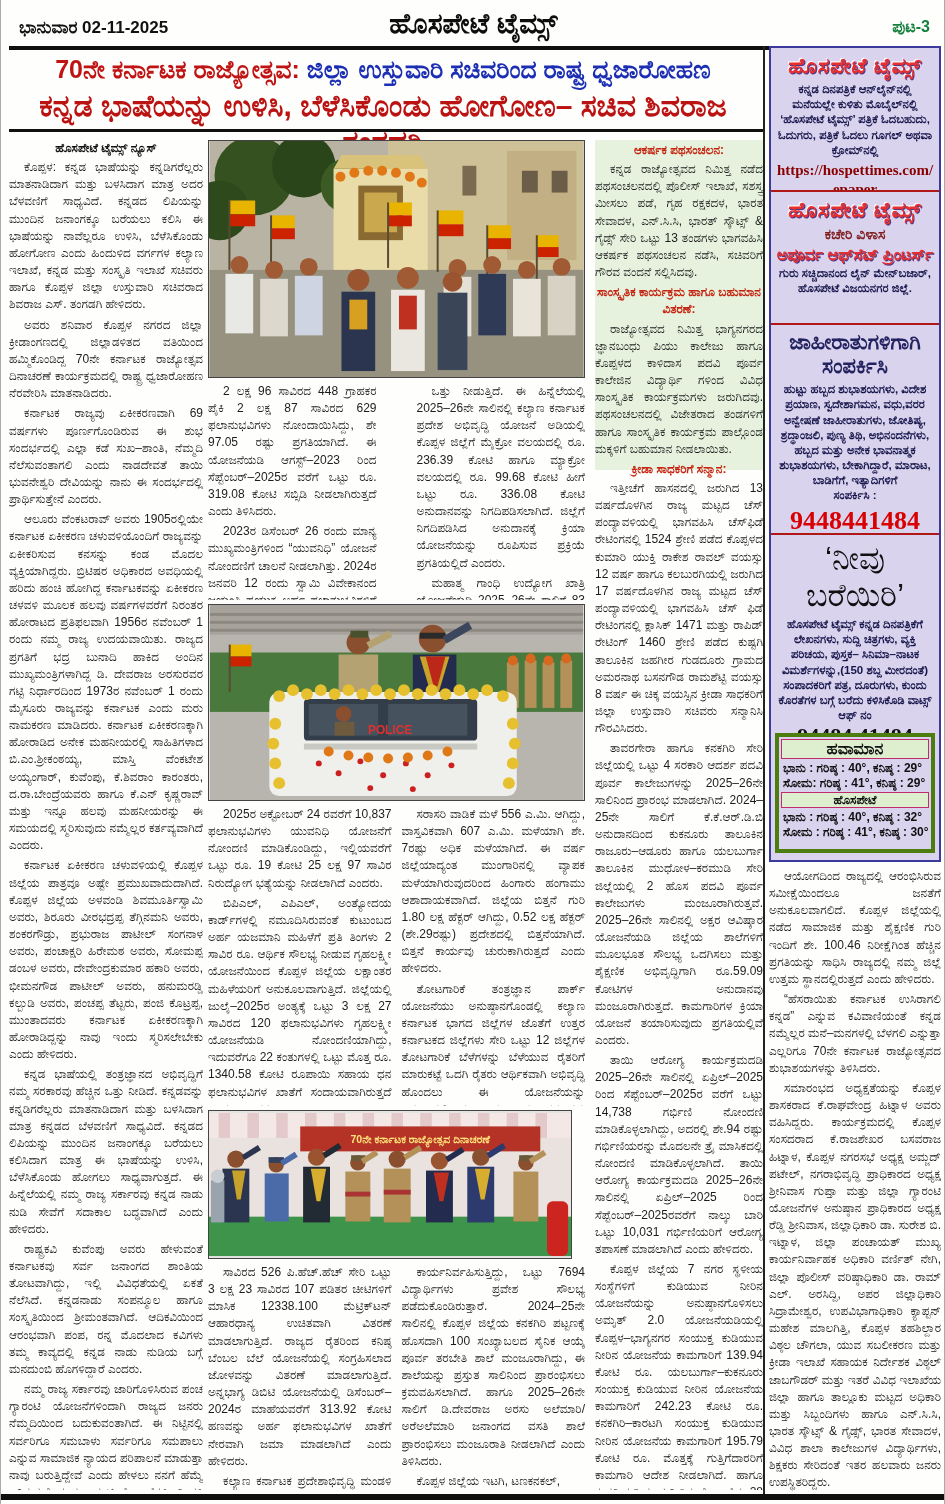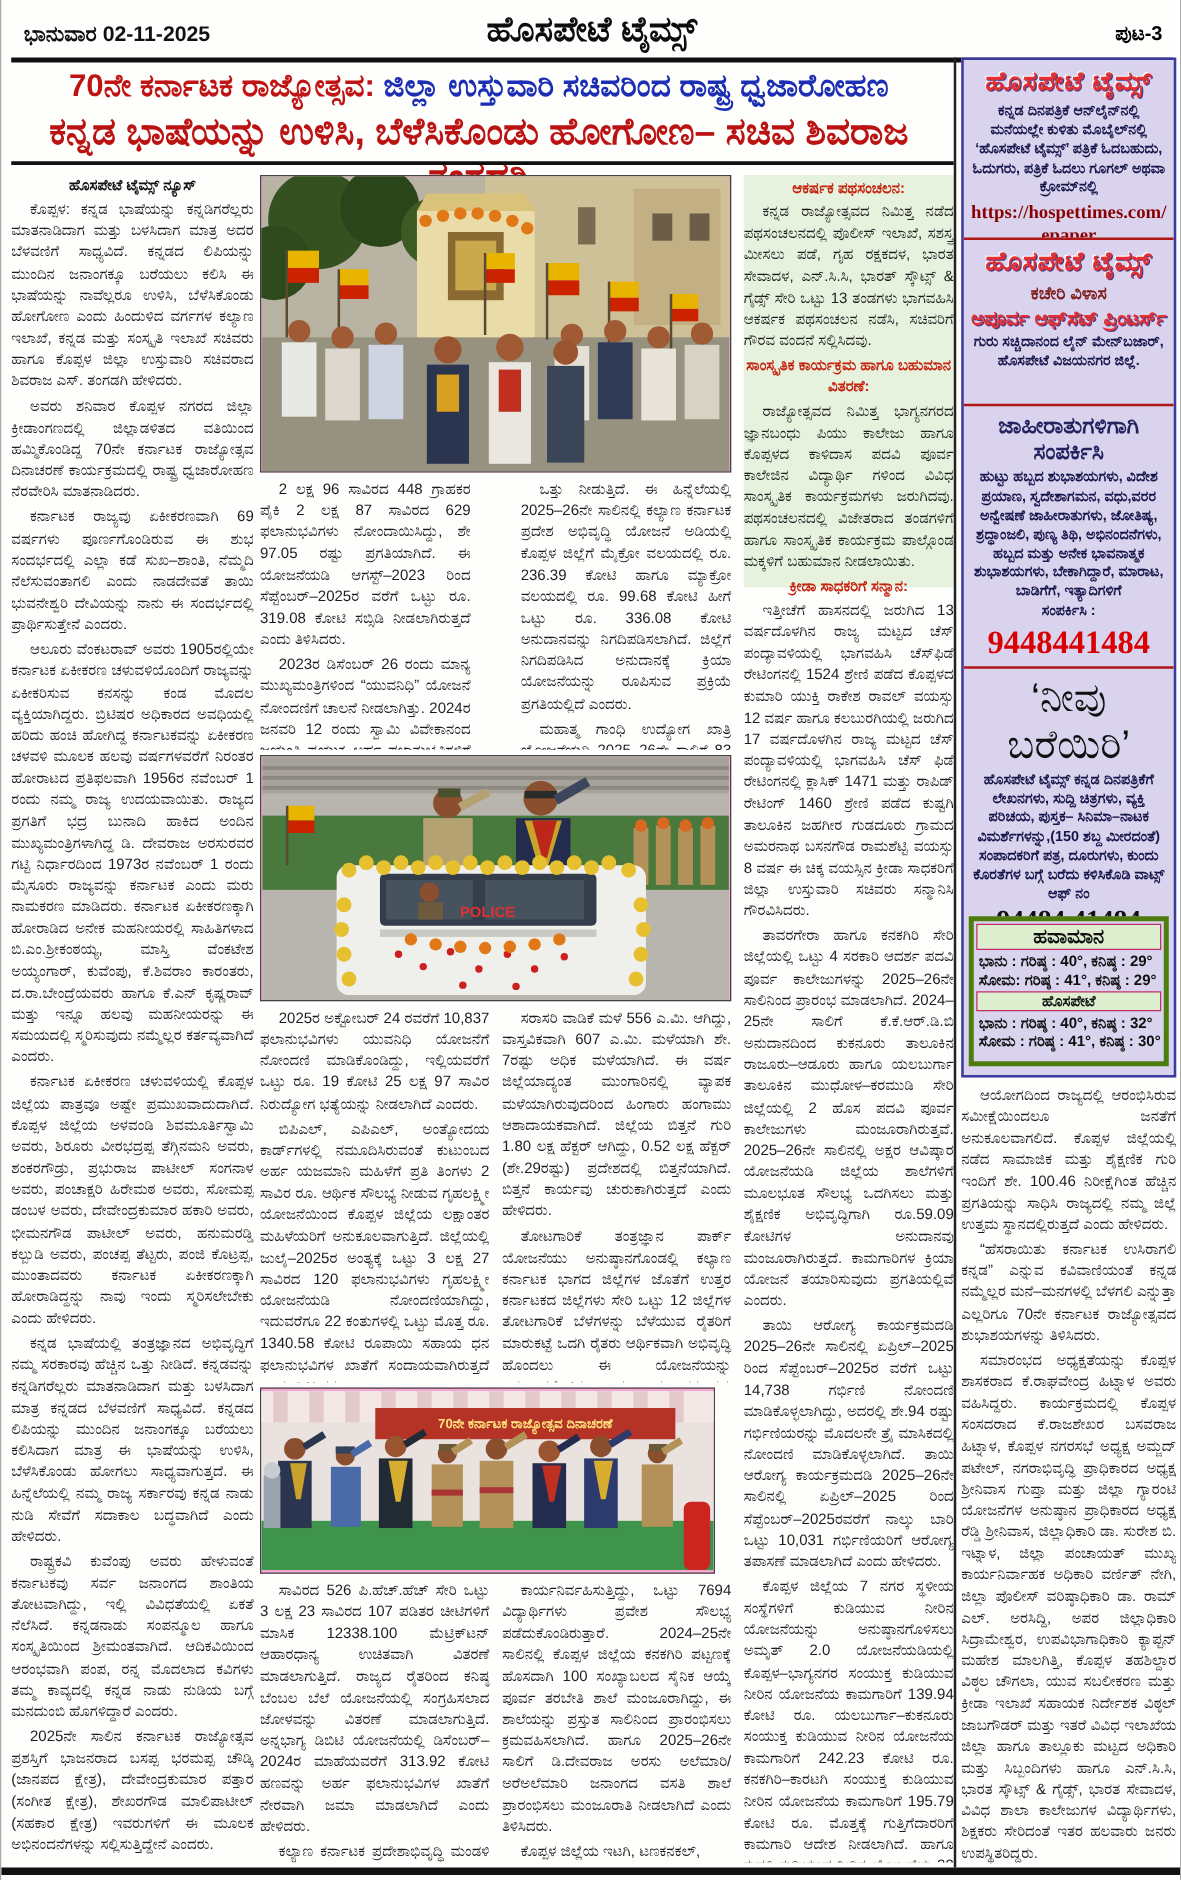--- a/index.html
+++ b/index.html
@@ -2,21 +2,21 @@
 <html><head>
 <meta charset="utf-8">
 <style>
   html,body{margin:0;padding:0;background:#e8e8e4;}
   .sheet{position:relative;width:945px;height:1504px;background:#fefefc;overflow:hidden;
          font-family:"Liberation Sans",sans-serif;color:#1c1c1c;
          border-left:1px solid #aaa;border-right:1px solid #aaa;box-sizing:border-box;}
   
   .m-date{position:absolute;left:18px;top:18px;font-size:17px;font-weight:bold;color:#111;}
   .m-title{position:absolute;left:0;width:945px;top:8px;text-align:center;font-size:28px;font-weight:bold;color:#0d0d0d;}
-  .m-page{position:absolute;right:14px;top:18px;font-size:16px;font-weight:bold;color:#000000;}
+  .m-page{position:absolute;right:14px;top:18px;font-size:16px;font-weight:bold;color:#15803d;}
   .rule{position:absolute;background:#101010;}
   .rule-top{left:8px;top:46px;width:929px;height:4px;}
   .rule-hl{left:8px;top:129px;width:754px;height:3px;}
   .v-sep{position:absolute;left:762px;top:46px;width:2px;height:1448px;background:#222;}
   .rule-bottom{left:0;top:1494px;width:945px;height:6px;}
   
   .headline1{position:absolute;left:2px;top:54px;width:760px;text-align:center;font-size:25px;font-weight:bold;line-height:1.2;}
   .hl-red{color:#c01414;}
   .hl-blue{color:#1c2fb4;}
   .headline2{position:absolute;left:2px;top:88px;width:760px;text-align:center;font-size:30px;font-weight:bold;color:#bb1212;line-height:1.2;}
@@ -28,40 +28,40 @@
   .col5{left:768px;top:868px;width:172px;height:624px;}
   .band{position:absolute;display:flex;gap:10px;overflow:hidden;}
   .bandA{left:207px;top:383px;width:377px;height:217px;gap:40px;}
   .bandB{left:207px;top:806px;width:377px;height:300px;}
   .bandC{left:207px;top:1264px;width:377px;height:226px;}
   .band .bcol{width:184px;overflow:hidden;font-size:12px;line-height:1.43;text-align:justify;}
   .para{margin:0 0 3px 0;text-indent:15px;}
   .para.heading{color:#c42410;font-weight:bold;text-align:center;text-indent:0;margin:2px 0 2px;}
   .para.byline{color:#111;font-weight:bold;text-align:center;text-indent:0;margin:0 0 2px;}
   
-  .photo{position:absolute;border:1px solid #444;box-sizing:border-box;background:#f9a8d4;}
+  .photo{position:absolute;border:1px solid #444;box-sizing:border-box;background:#e5e5e5;}
   .photo1{left:207px;top:140px;width:377px;height:238px;}
   .photo2{left:207px;top:604px;width:377px;height:197px;}
   .photo3{left:207px;top:1110px;width:364px;height:149px;}
   .photo svg{display:block;width:100%;height:100%;}
   
   .sidebar{position:absolute;left:768px;top:46px;width:172px;height:816px;background:#d9d3ee;
            border:2px solid #3b3b9e;box-sizing:border-box;overflow:hidden;}
   .sb-sec{padding:4px 5px;box-sizing:border-box;overflow:hidden;text-align:center;}
   .sb-epaper{height:144px;border-bottom:2px solid #b01818;}
   .sb-office{height:133px;border-bottom:2px solid #b01818;}
   .sb-ads{height:210px;border-bottom:2px solid #b01818;}
   .sb-write{height:198px;}
   .logo-display{font-size:21px;font-weight:bold;color:#e83030;transform:skewX(-5deg);
                 text-shadow:1px 1px 0 #4a3a8a,-1px -1px 0 #ffffff;letter-spacing:1px;margin:2px 0 4px;}
   .sb-text{font-size:11.5px;line-height:1.32;color:#15154a;font-weight:bold;}
   .sb-url{font-size:15px;font-weight:bold;color:#8a0000;font-family:"Liberation Serif",serif;margin-top:3px;line-height:1.25;}
   .sb-heading{font-size:14px;font-weight:bold;color:#7f1d1d;margin:3px 0;}
   .sb-printer{font-size:16px;font-weight:bold;color:#e83030;text-shadow:1px 1px 0 #4a3a8a;margin:2px 0;}
-  .sb-ads-head{font-size:18px;font-weight:bold;color:#232360;line-height:1.15;margin:1px 0 4px;}
+  .sb-ads-head{font-size:21px;font-weight:bold;color:#232360;line-height:1.15;margin:1px 0 4px;}
   .sb-phone-red{font-size:26px;font-weight:bold;color:#d80000;font-family:"Liberation Serif",serif;margin-top:2px;}
   .sb-write-head{font-size:32px;font-weight:normal;color:#101010;margin:1px 0 3px;}
   .sb-phone-big{font-size:22px;font-weight:bold;color:#101010;font-family:"Liberation Serif",serif;line-height:1.15;}
   .sb-email{font-size:13px;font-weight:bold;color:#101010;margin-top:2px;}
   .weather{margin:0 4px;border:4px solid #4d7c0f;background:#d9d3ee;height:120px;box-sizing:border-box;overflow:hidden;}
   .w-head{background:#ddefcf;border:1px solid #c22a6e;margin:2px;font-size:16px;font-weight:bold;text-align:center;color:#111;}
   .w-head2{background:#ddefcf;border:1px solid #c22a6e;margin:2px;font-size:12px;font-weight:bold;text-align:center;color:#111;}
   .w-rows .para{font-size:12px;font-weight:bold;text-align:left;text-indent:0;margin:0 0 1px 4px;color:#101010;}
 </style>
 </head>
@@ -82,21 +82,20 @@
 
   <div class="col col1">
       <div class="para byline">ಹೊಸಪೇಟೆ ಟೈಮ್ಸ್ ನ್ಯೂಸ್</div>
       <div class="para body">ಕೊಪ್ಪಳ: ಕನ್ನಡ ಭಾಷೆಯನ್ನು ಕನ್ನಡಿಗರೆಲ್ಲರು ಮಾತನಾಡಿದಾಗ ಮತ್ತು ಬಳಸಿದಾಗ ಮಾತ್ರ ಅದರ ಬೆಳವಣಿಗೆ ಸಾಧ್ಯವಿದೆ. ಕನ್ನಡದ ಲಿಪಿಯನ್ನು ಮುಂದಿನ ಜನಾಂಗಕ್ಕೂ ಬರೆಯಲು ಕಲಿಸಿ ಈ ಭಾಷೆಯನ್ನು ನಾವೆಲ್ಲರೂ ಉಳಿಸಿ, ಬೆಳೆಸಿಕೊಂಡು ಹೋಗೋಣ ಎಂದು ಹಿಂದುಳಿದ ವರ್ಗಗಳ ಕಲ್ಯಾಣ ಇಲಾಖೆ, ಕನ್ನಡ ಮತ್ತು ಸಂಸ್ಕೃತಿ ಇಲಾಖೆ ಸಚಿವರು ಹಾಗೂ ಕೊಪ್ಪಳ ಜಿಲ್ಲಾ ಉಸ್ತುವಾರಿ ಸಚಿವರಾದ ಶಿವರಾಜ ಎಸ್. ತಂಗಡಗಿ ಹೇಳಿದರು.</div>
       <div class="para body">ಅವರು ಶನಿವಾರ ಕೊಪ್ಪಳ ನಗರದ ಜಿಲ್ಲಾ ಕ್ರೀಡಾಂಗಣದಲ್ಲಿ ಜಿಲ್ಲಾಡಳಿತದ ವತಿಯಿಂದ ಹಮ್ಮಿಕೊಂಡಿದ್ದ 70ನೇ ಕರ್ನಾಟಕ ರಾಜ್ಯೋತ್ಸವ ದಿನಾಚರಣೆ ಕಾರ್ಯಕ್ರಮದಲ್ಲಿ ರಾಷ್ಟ್ರ ಧ್ವಜಾರೋಹಣ ನೆರವೇರಿಸಿ ಮಾತನಾಡಿದರು.</div>
       <div class="para body">ಕರ್ನಾಟಕ ರಾಜ್ಯವು ಏಕೀಕರಣವಾಗಿ 69 ವರ್ಷಗಳು ಪೂರ್ಣಗೊಂಡಿರುವ ಈ ಶುಭ ಸಂದರ್ಭದಲ್ಲಿ ಎಲ್ಲಾ ಕಡೆ ಸುಖ–ಶಾಂತಿ, ನೆಮ್ಮದಿ ನೆಲೆಸುವಂತಾಗಲಿ ಎಂದು ನಾಡದೇವತೆ ತಾಯಿ ಭುವನೇಶ್ವರಿ ದೇವಿಯನ್ನು ನಾನು ಈ ಸಂದರ್ಭದಲ್ಲಿ ಪ್ರಾರ್ಥಿಸುತ್ತೇನೆ ಎಂದರು.</div>
       <div class="para body">ಆಲೂರು ವೆಂಕಟರಾವ್ ಅವರು 1905ರಲ್ಲಿಯೇ ಕರ್ನಾಟಕ ಏಕೀಕರಣ ಚಳುವಳಿಯೊಂದಿಗೆ ರಾಜ್ಯವನ್ನು ಏಕೀಕರಿಸುವ ಕನಸನ್ನು ಕಂಡ ಮೊದಲ ವ್ಯಕ್ತಿಯಾಗಿದ್ದರು. ಬ್ರಿಟಿಷರ ಅಧಿಕಾರದ ಅವಧಿಯಲ್ಲಿ ಹರಿದು ಹಂಚಿ ಹೋಗಿದ್ದ ಕರ್ನಾಟಕವನ್ನು ಏಕೀಕರಣ ಚಳವಳಿ ಮೂಲಕ ಹಲವು ವರ್ಷಗಳವರೆಗೆ ನಿರಂತರ ಹೋರಾಟದ ಪ್ರತಿಫಲವಾಗಿ 1956ರ ನವೆಂಬರ್ 1 ರಂದು ನಮ್ಮ ರಾಜ್ಯ ಉದಯವಾಯಿತು. ರಾಜ್ಯದ ಪ್ರಗತಿಗೆ ಭದ್ರ ಬುನಾದಿ ಹಾಕಿದ ಅಂದಿನ ಮುಖ್ಯಮಂತ್ರಿಗಳಾಗಿದ್ದ ಡಿ. ದೇವರಾಜ ಅರಸುರವರ ಗಟ್ಟಿ ನಿರ್ಧಾರದಿಂದ 1973ರ ನವೆಂಬರ್ 1 ರಂದು ಮೈಸೂರು ರಾಜ್ಯವನ್ನು ಕರ್ನಾಟಕ ಎಂದು ಮರು ನಾಮಕರಣ ಮಾಡಿದರು. ಕರ್ನಾಟಕ ಏಕೀಕರಣಕ್ಕಾಗಿ ಹೋರಾಡಿದ ಅನೇಕ ಮಹನೀಯರಲ್ಲಿ ಸಾಹಿತಿಗಳಾದ ಬಿ.ಎಂ.ಶ್ರೀಕಂಠಯ್ಯ, ಮಾಸ್ತಿ ವೆಂಕಟೇಶ ಅಯ್ಯಂಗಾರ್, ಕುವೆಂಪು, ಕೆ.ಶಿವರಾಂ ಕಾರಂತರು, ದ.ರಾ.ಬೇಂದ್ರೆಯವರು ಹಾಗೂ ಕೆ.ಎನ್ ಕೃಷ್ಣರಾವ್ ಮತ್ತು ಇನ್ನೂ ಹಲವು ಮಹನೀಯರನ್ನು ಈ ಸಮಯದಲ್ಲಿ ಸ್ಮರಿಸುವುದು ನಮ್ಮೆಲ್ಲರ ಕರ್ತವ್ಯವಾಗಿದೆ ಎಂದರು.</div>
       <div class="para body">ಕರ್ನಾಟಕ ಏಕೀಕರಣ ಚಳುವಳಿಯಲ್ಲಿ ಕೊಪ್ಪಳ ಜಿಲ್ಲೆಯ ಪಾತ್ರವೂ ಅಷ್ಟೇ ಪ್ರಮುಖವಾದುದಾಗಿದೆ. ಕೊಪ್ಪಳ ಜಿಲ್ಲೆಯ ಅಳವಂಡಿ ಶಿವಮೂರ್ತಿಸ್ವಾಮಿ ಅವರು, ಶಿರೂರು ವೀರಭದ್ರಪ್ಪ ತೆಗ್ಗಿನಮನಿ ಅವರು, ಶಂಕರಗೌಡ್ರು, ಪ್ರಭುರಾಜ ಪಾಟೀಲ್ ಸಂಗನಾಳ ಅವರು, ಪಂಚಾಕ್ಷರಿ ಹಿರೇಮಠ ಅವರು, ಸೋಮಪ್ಪ ಡಂಬಳ ಅವರು, ದೇವೇಂದ್ರಕುಮಾರ ಹಕಾರಿ ಅವರು, ಭೀಮನಗೌಡ ಪಾಟೀಲ್ ಅವರು, ಹನುಮರಡ್ಡಿ ಕಲ್ಬುಡಿ ಅವರು, ಪಂಚಪ್ಪ ತೆಟ್ಟರು, ಪಂಜಿ ಕೊಟ್ರಪ್ಪ, ಮುಂತಾದವರು ಕರ್ನಾಟಕ ಏಕೀಕರಣಕ್ಕಾಗಿ ಹೋರಾಡಿದ್ದನ್ನು ನಾವು ಇಂದು ಸ್ಮರಿಸಲೇಬೇಕು ಎಂದು ಹೇಳಿದರು.</div>
       <div class="para body">ಕನ್ನಡ ಭಾಷೆಯಲ್ಲಿ ತಂತ್ರಜ್ಞಾನದ ಅಭಿವೃದ್ಧಿಗೆ ನಮ್ಮ ಸರಕಾರವು ಹೆಚ್ಚಿನ ಒತ್ತು ನೀಡಿದೆ. ಕನ್ನಡವನ್ನು ಕನ್ನಡಿಗರೆಲ್ಲರು ಮಾತನಾಡಿದಾಗ ಮತ್ತು ಬಳಸಿದಾಗ ಮಾತ್ರ ಕನ್ನಡದ ಬೆಳವಣಿಗೆ ಸಾಧ್ಯವಿದೆ. ಕನ್ನಡದ ಲಿಪಿಯನ್ನು ಮುಂದಿನ ಜನಾಂಗಕ್ಕೂ ಬರೆಯಲು ಕಲಿಸಿದಾಗ ಮಾತ್ರ ಈ ಭಾಷೆಯನ್ನು ಉಳಿಸಿ, ಬೆಳೆಸಿಕೊಂಡು ಹೋಗಲು ಸಾಧ್ಯವಾಗುತ್ತದೆ. ಈ ಹಿನ್ನೆಲೆಯಲ್ಲಿ ನಮ್ಮ ರಾಜ್ಯ ಸರ್ಕಾರವು ಕನ್ನಡ ನಾಡು ನುಡಿ ಸೇವೆಗೆ ಸದಾಕಾಲ ಬದ್ಧವಾಗಿದೆ ಎಂದು ಹೇಳಿದರು.</div>
       <div class="para body">ರಾಷ್ಟ್ರಕವಿ ಕುವೆಂಪು ಅವರು ಹೇಳುವಂತೆ ಕರ್ನಾಟಕವು ಸರ್ವ ಜನಾಂಗದ ಶಾಂತಿಯ ತೋಟವಾಗಿದ್ದು, ಇಲ್ಲಿ ವಿವಿಧತೆಯಲ್ಲಿ ಏಕತೆ ನೆಲೆಸಿದೆ. ಕನ್ನಡನಾಡು ಸಂಪನ್ಮೂಲ ಹಾಗೂ ಸಂಸ್ಕೃತಿಯಿಂದ ಶ್ರೀಮಂತವಾಗಿದೆ. ಆದಿಕವಿಯಿಂದ ಆರಂಭವಾಗಿ ಪಂಪ, ರನ್ನ ಮೊದಲಾದ ಕವಿಗಳು ತಮ್ಮ ಕಾವ್ಯದಲ್ಲಿ ಕನ್ನಡ ನಾಡು ನುಡಿಯ ಬಗ್ಗೆ ಮನದುಂಬಿ ಹೊಗಳಿದ್ದಾರೆ ಎಂದರು.</div>
-      <div class="para body">2025ನೇ ಸಾಲಿನ ಕರ್ನಾಟಕ ರಾಜ್ಯೋತ್ಸವ ಪ್ರಶಸ್ತಿಗೆ ಭಾಜನರಾದ ಬಸಪ್ಪ ಭರಮಪ್ಪ ಚೌಡ್ಕಿ (ಜಾನಪದ ಕ್ಷೇತ್ರ), ದೇವೇಂದ್ರಕುಮಾರ ಪತ್ತಾರ (ಸಂಗೀತ ಕ್ಷೇತ್ರ), ಶೇಖರಗೌಡ ಮಾಲಿಪಾಟೀಲ್ (ಸಹಕಾರ ಕ್ಷೇತ್ರ) ಇವರುಗಳಿಗೆ ಈ ಮೂಲಕ ಅಭಿನಂದನೆಗಳನ್ನು ಸಲ್ಲಿಸುತ್ತಿದ್ದೇನೆ ಎಂದರು.</div>
       <div class="para body">ನಮ್ಮ ರಾಜ್ಯ ಸರ್ಕಾರವು ಜಾರಿಗೊಳಿಸಿರುವ ಪಂಚ ಗ್ಯಾರಂಟಿ ಯೋಜನೆಗಳಿಂದಾಗಿ ರಾಜ್ಯದ ಜನರು ನೆಮ್ಮದಿಯಿಂದ ಬದುಕುವಂತಾಗಿದೆ. ಈ ನಿಟ್ಟಿನಲ್ಲಿ ಸರ್ವರಿಗೂ ಸಮಬಾಳು ಸರ್ವರಿಗೂ ಸಮಪಾಲು ಎನ್ನುವ ಸಾಮಾಜಿಕ ನ್ಯಾಯದ ಪರಿಪಾಲನೆ ಮಾಡುತ್ತಾ ನಾವು ಬರುತ್ತಿದ್ದೇವೆ ಎಂದು ಹೇಳಲು ನನಗೆ ಹೆಮ್ಮೆ ಅನಿಸುತ್ತದೆ. ಪಂಚ ಗ್ಯಾರಂಟಿ ಯೋಜನೆಗಳಿಗಾಗಿ ಪ್ರತಿ ವರ್ಷ 52 ರಿಂದ 56 ಸಾವಿರ ಕೋಟಿ ರೂ.ಗಳನ್ನು ಸರ್ಕಾರದಿಂದ ವಿನಿಯೋಗ ಮಾಡಲಾಗುತ್ತಿದೆ. ಈ ಯೋಜನೆಗಳಿಂದ ಬಡ ಜನರಿಗೆ ಅನುಕೂಲವಾಗಿದೆ. ಆರ್ಥಿಕ ಮತ್ತು ಸಾಮಾಜಿಕವಾಗಿ ಹಿಂದುಳಿದವರಿಗೆ ಗ್ಯಾರಂಟಿ ಯೋಜನೆಗಳ ಮೂಲಕ ಶಕ್ತಿ ತುಂಬುವಂತಹ ಕೆಲಸವಾಗುತ್ತಿದೆ ಎಂದು ತಿಳಿಸಿದರು.</div>
     </div>
 
   <div class="photo photo1">
     <svg viewBox="0 0 377 238">
       <rect width="377" height="238" fill="#b9b3a4"></rect>
       <rect x="180" y="0" width="197" height="130" fill="#cfc197"></rect>
       <rect x="300" y="10" width="70" height="110" fill="#c2b084"></rect>
       <rect x="315" y="30" width="16" height="22" fill="#6b5d48"></rect>
         <rect x="345" y="30" width="16" height="22" fill="#6b5d48"></rect>

